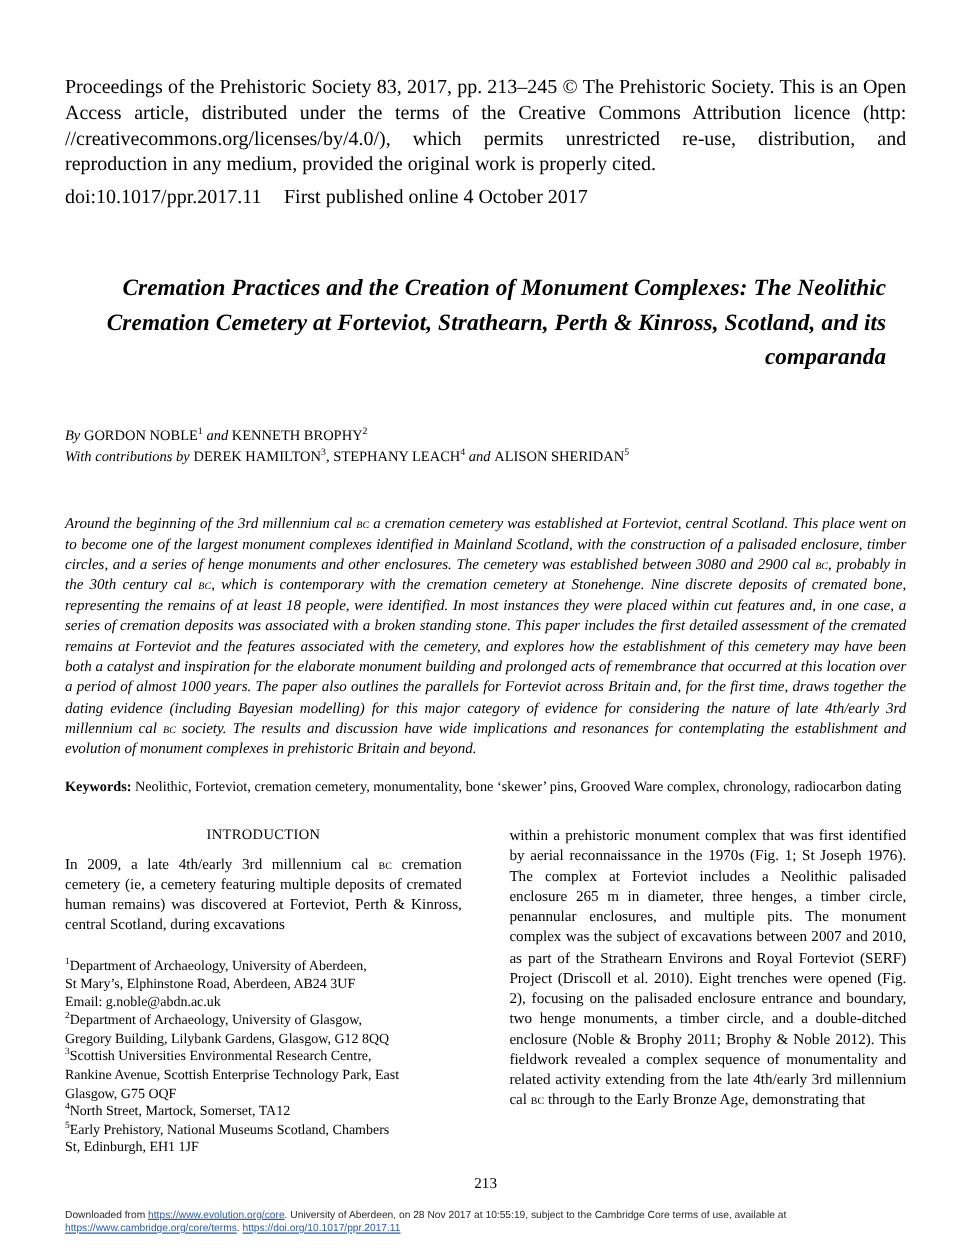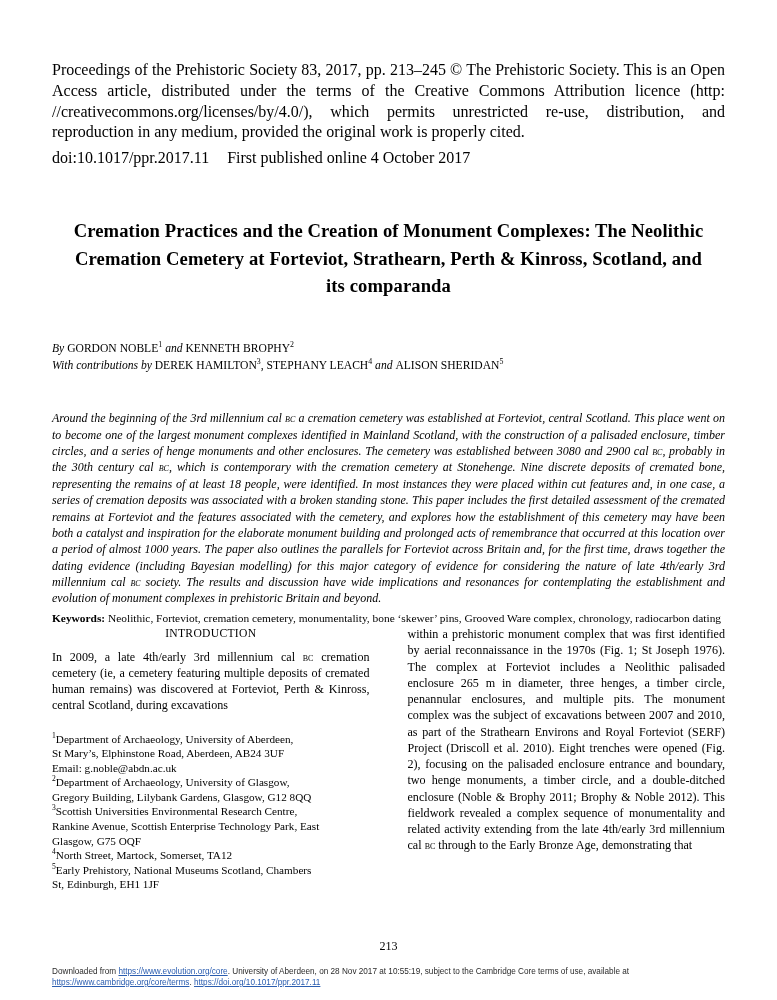--- a/index.html
+++ b/index.html
@@ -30,22 +30,23 @@
     margin-top: 5px;
   }
   .doi-line .doi-gap {
     display: inline-block;
     width: 18px;
   }
   .title {
     margin: 48px 16px 0 16px;
     font-size: 18.6px;
     line-height: 1.48;
-    text-align: center;
+    text-align: right;
     letter-spacing: 0.1px;
+    font-style: italic;
   }
   .byline {
     margin-top: 40px;
     text-align: left;
     font-size: 11.6px;
     line-height: 1.5;
   }
   .byline .it {
     font-style: italic;
   }
@@ -62,29 +63,30 @@
     font-size: 12px;
     font-style: italic;
     line-height: 1.365;
     text-align: justify;
   }
   .abstract .bc {
     font-variant: small-caps;
     font-style: italic;
   }
   .keywords {
-    margin-top: 4px;
+    margin-top: 16px;
     font-size: 11.4px;
     line-height: 1.33;
     text-align: justify;
   }
   .keywords .kw-label {
     font-weight: bold;
   }
   .columns {
+    margin-top: 22px;
     display: flex;
     gap: 38px;
   }
   .col {
     width: 330px;
     font-size: 12.1px;
     line-height: 1.345;
     text-align: justify;
   }
   .section-head {

